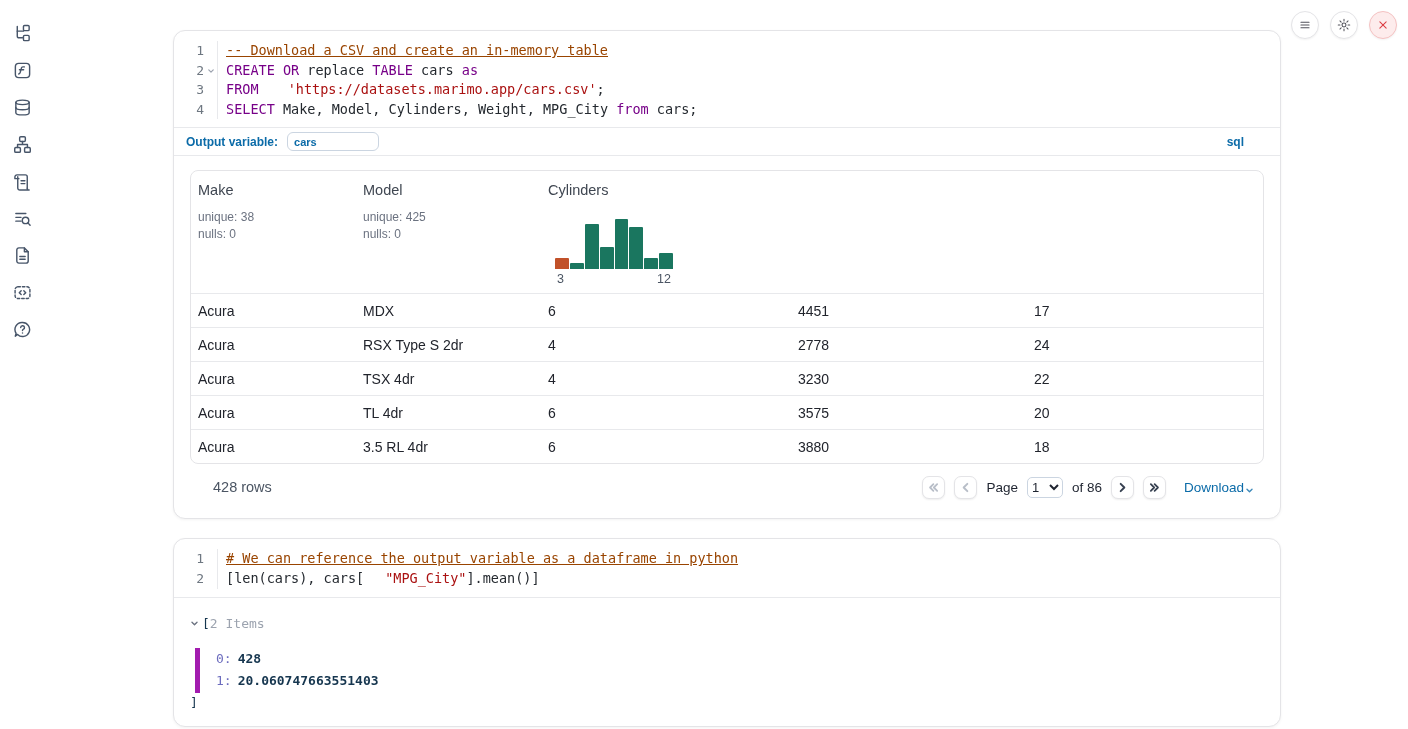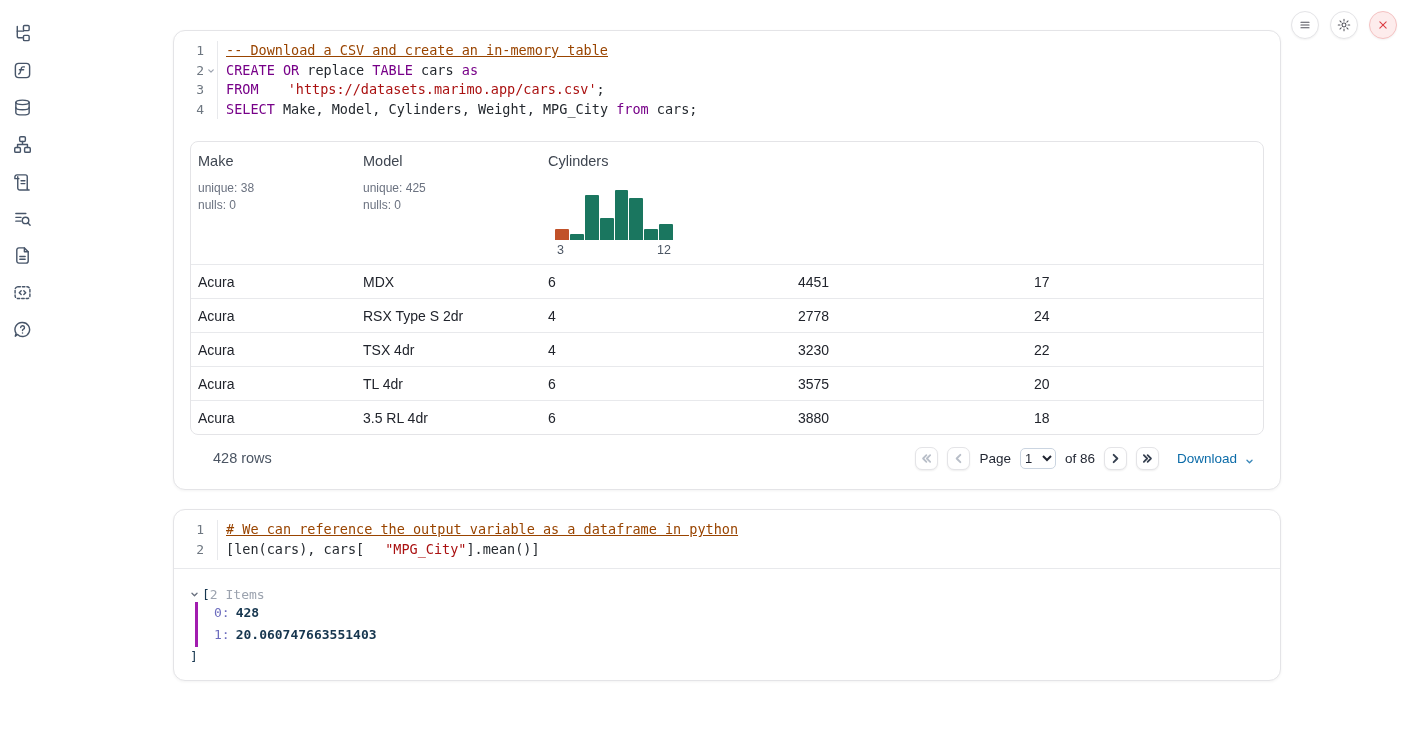--- a/index.html
+++ b/index.html
@@ -53,30 +53,30 @@
   .tfooter{display:flex;align-items:center;height:46px;padding:0 2px 0 9px;}
   .tfooter .search-icon{color:#6b7280;display:flex;}
   .row-count{margin-left:14px;font-size:14.5px;color:#4b5563;}
   .pager{margin-left:auto;display:flex;align-items:center;gap:9px;}
   .page-btn{width:23px;height:23px;border:1px solid #e4e4e7;border-radius:7px;background:#fff;
     box-shadow:0 1px 2px rgba(0,0,0,.07);display:flex;align-items:center;justify-content:center;color:#374151;cursor:pointer;padding:0;}
   .page-btn.disabled{color:#b8bec8;}
   .page-btn svg{width:13px;height:13px;}
   .pager .lbl{font-size:13.5px;color:#1f2430;}
   .page-select{height:21px;min-width:36px;border:1px solid #cbd5e1;border-radius:5px;background:#fff;font-size:13px;color:#1f2430;}
-  .download{display:flex;align-items:flex-end;gap:8px;color:#0b6ba8;font-size:13.5px;margin-left:9px;margin-right:8px;cursor:pointer;text-decoration:none;}
+  .download{display:flex;align-items:flex-end;gap:1px;color:#0b6ba8;font-size:13.5px;margin-left:9px;margin-right:8px;cursor:pointer;text-decoration:none;}
   .download svg{width:9px;height:9px;opacity:.8;}
   
   .tree{font-family:"DejaVu Sans Mono",monospace;font-size:13px;padding:18px 16px 16px 16px;color:#16364f;}
   .tree-head{display:flex;align-items:center;}
   .tree-chevron{color:#6b7280;display:flex;margin-right:3px;}
   .tree-chevron svg{width:9px;height:9px;}
   .bracket{color:#16364f;}
   .items-label{color:#9ca3af;}
-  .tree-entries{border-left:3px solid #a21caf;margin-left:5px;padding-left:16px;margin-top:0;margin-bottom:2px;}
+  .tree-entries{border-left:5px solid #a21caf;margin-left:5px;padding-left:16px;margin-top:17px;margin-bottom:2px;}
   .tree-entry{line-height:22.5px;}
   .tree-key{color:#6c6cbe;}
   .tree-val{color:#16364f;font-weight:bold;margin-left:6px;}
 </style>
 </head>
 <body>
 
 <aside class="sidebar" id="sidebar">
     <button class="side-btn">
       <span style="display: flex;">
@@ -208,20 +208,25 @@
           <span class="gutter">3</span>
           <span class="fold"></span>
           <span class="codetext"><span class="tok-kw">FROM</span><span class="tok-plain"> </span><span class="tok-str">'https://datasets.marimo.app/cars.csv'</span><span class="tok-plain">;</span></span>
         </div>
         <div class="code-line">
           <span class="gutter">4</span>
           <span class="fold"></span>
           <span class="codetext"><span class="tok-kw">SELECT</span><span class="tok-plain"> Make, Model, Cylinders, Weight, MPG_City </span><span class="tok-kw">from</span><span class="tok-plain"> cars;</span></span>
         </div>
       </div>
+    <div class="outvar-row">
+      <span class="outvar-label">Output variable:</span>
+      <input class="outvar-input" value="cars" style="">
+      <span class="lang-badge">sql</span>
+    </div>
     <div class="cell-output">
       <div class="table-card">
         <div class="thead" id="thead">
             <div class="th">
               <div class="th-label">Make</div>
               <div class="th-meta">
                 <div>unique: 38</div>
                 <div>nulls: 0</div>
               </div>
             </div>

